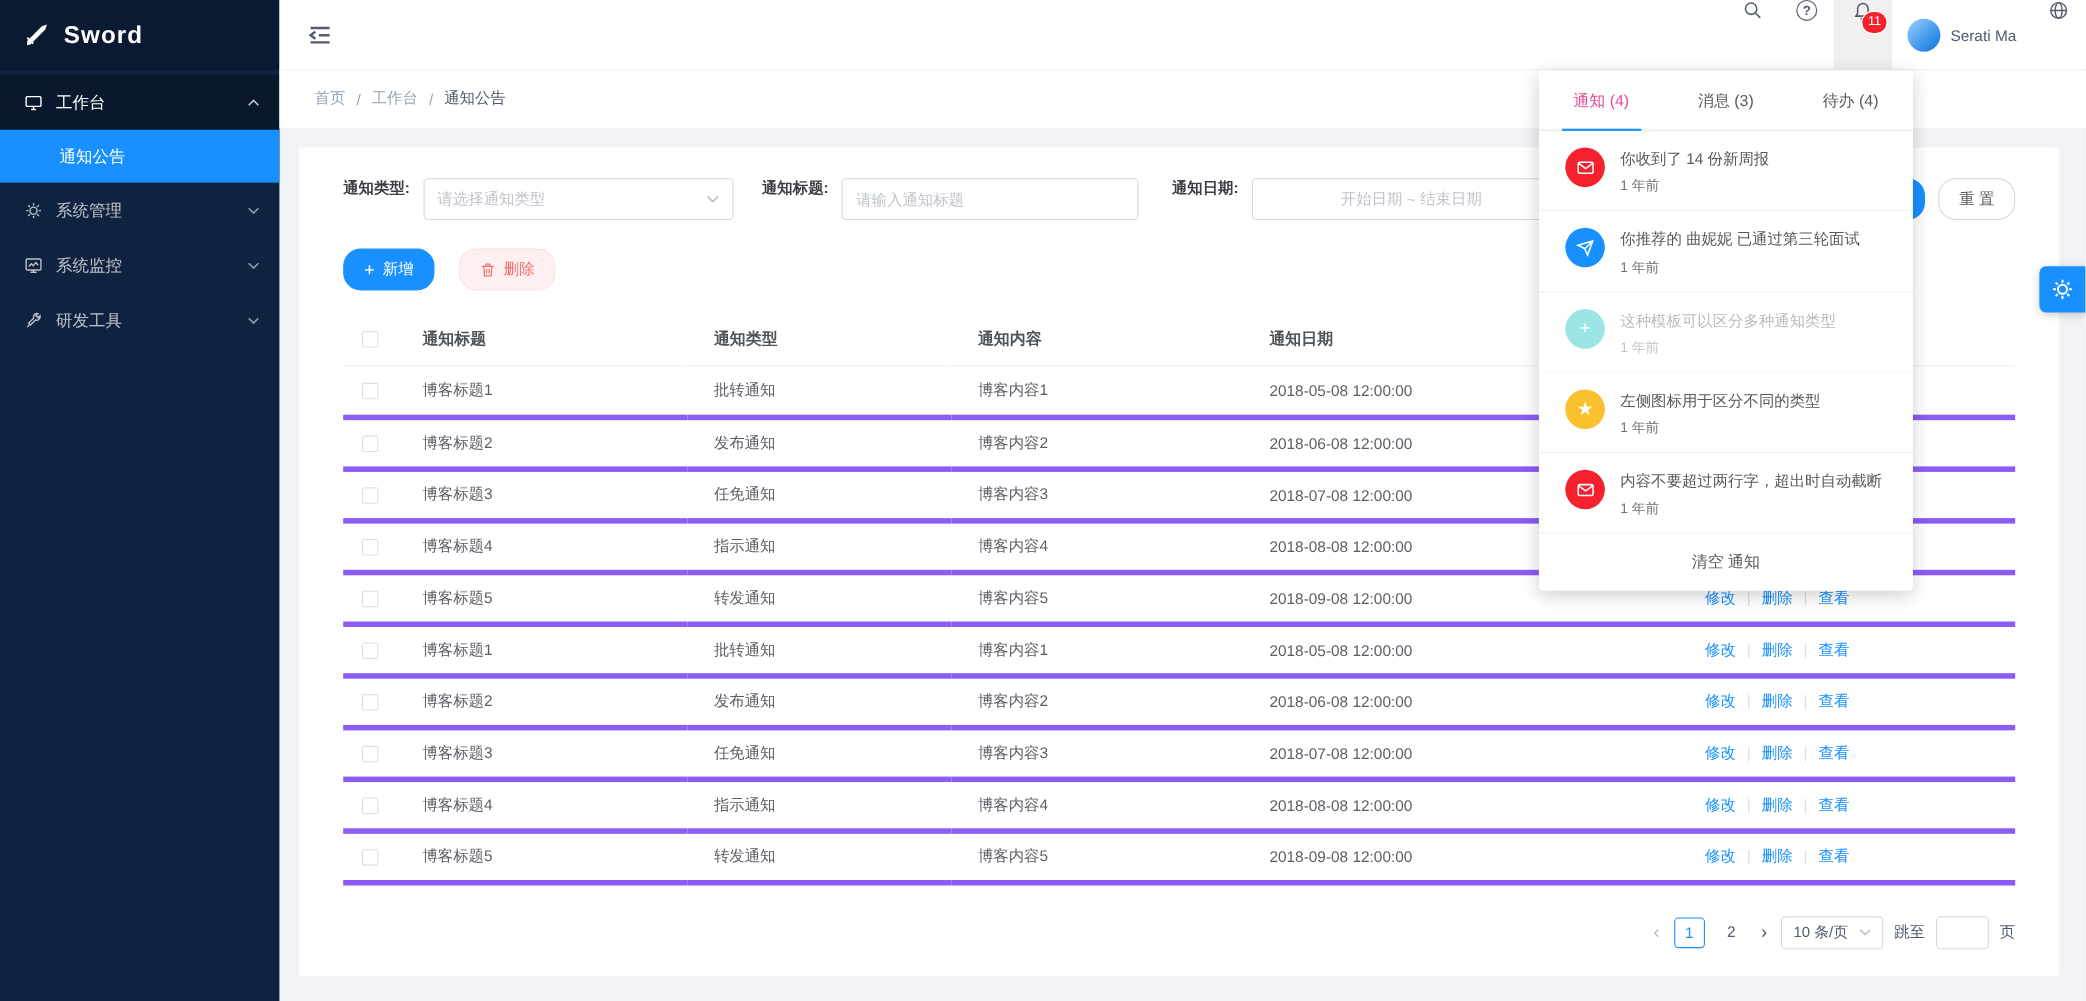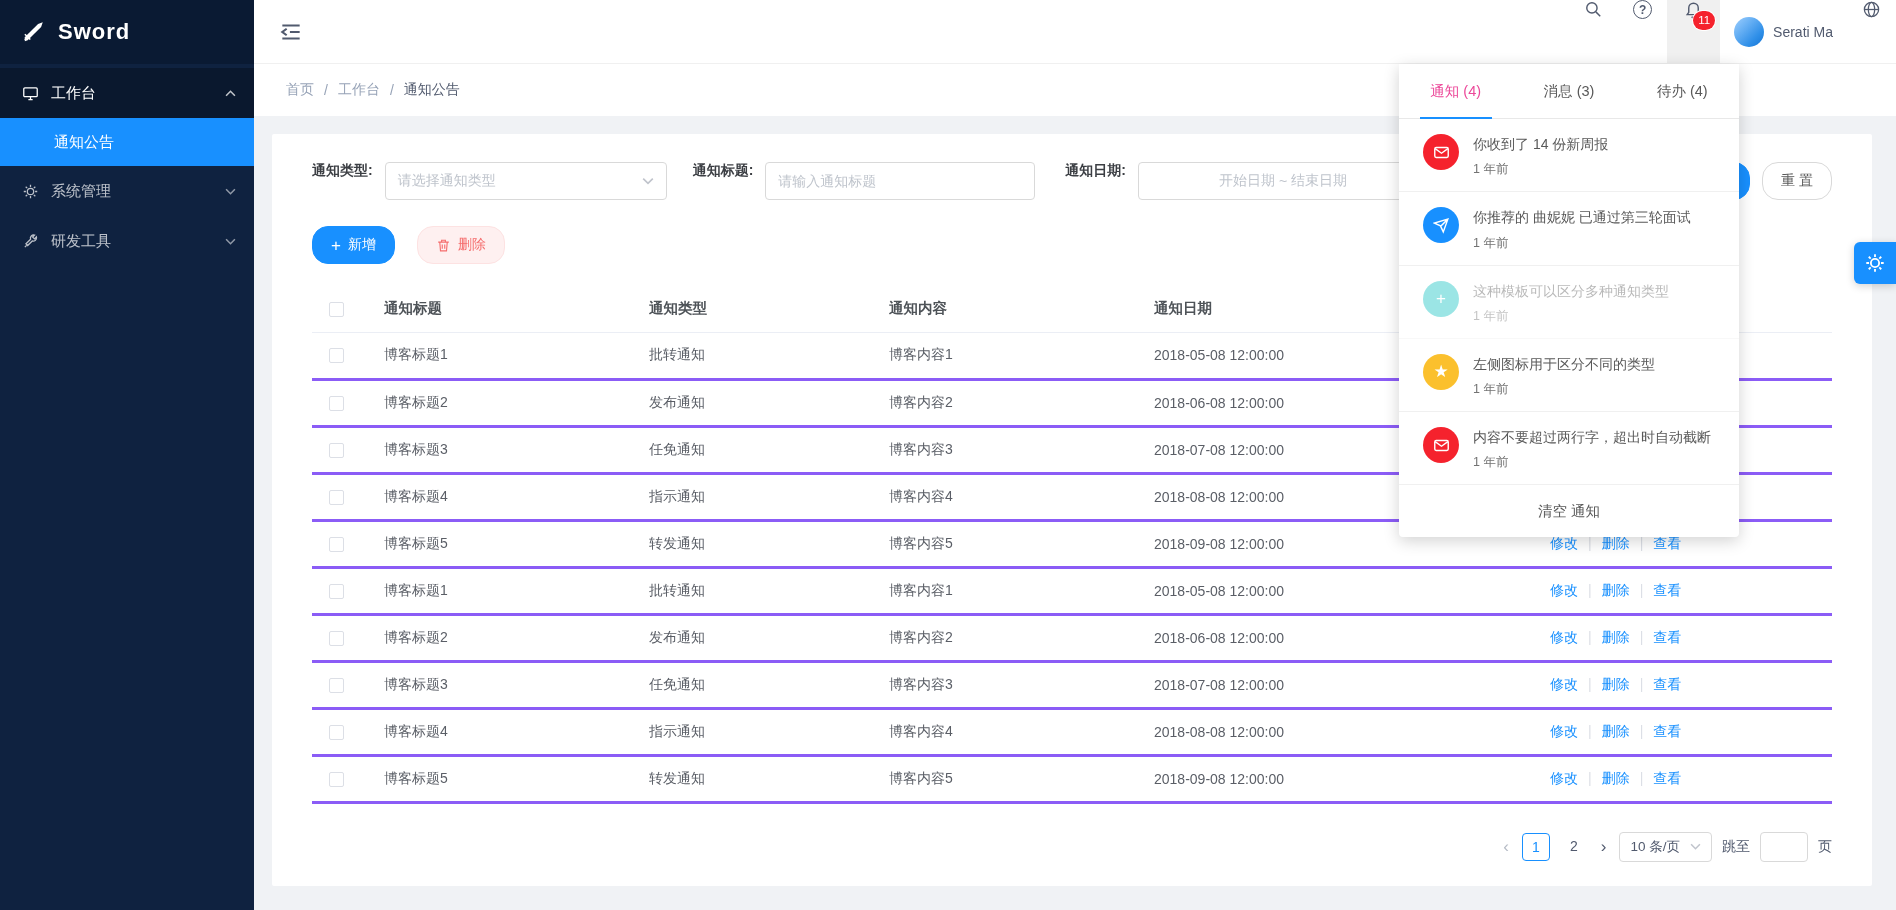--- a/index.html
+++ b/index.html
@@ -60,21 +60,21 @@
   .btn-primary { background:#1890ff; color:#fff; border-color:#1890ff; }
   .btn-plain { background:#fff; color:#595959; border-color:#d9d9d9; }
   .btn-danger { background:#fef0f0; color:#f56c6c; border-color:#fde2e2; }
   .plus-glyph { font-size:17px; line-height:1; }
 
   .toolbar { margin-top:26px; display:flex; gap:22px; }
 
   
   table { margin-top:22px; width:100%; border-collapse:collapse; table-layout:fixed; }
   th { text-align:left; height:46px; font-size:14.5px; color:#4e5358; font-weight:bold; border-bottom:1px solid #ebeef5; padding-left:24px; }
-  td { height:47px; font-size:14px; color:#5a5e66; border-bottom:3px solid #8b5cf6; padding-left:24px; white-space:nowrap; overflow:hidden; }
+  td { height:47px; font-size:14px; color:#5a5e66; border-bottom:5px solid #8b5cf6; padding-left:24px; white-space:nowrap; overflow:hidden; }
   .cb-col { width:48px; padding-left:0; text-align:center; }
   td.cb-cell { padding-left:0; text-align:center; }
   .checkbox { display:inline-block; width:15px; height:15px; border:1px solid #dcdfe6; border-radius:2px; background:#fff; vertical-align:middle; cursor:pointer; }
   .col-title { width:265px; } .col-type { width:240px; } .col-content { width:265px; } .col-date { width:330px; }
   th.actions-col, td.actions-cell { padding-left:90px; }
   .actions-cell a { color:#1890ff; cursor:pointer; text-decoration:none; }
   .sep { color:#dcdfe6; margin:0 10px; }
 
   
   .pagination { margin-top:28px; display:flex; justify-content:flex-end; align-items:center; gap:10px; color:#515a6e; }
@@ -129,20 +129,30 @@
       </div>
       <div class="submenu-item active">
         <span>通知公告</span>
       </div>
       <div class="menu-item">
         <svg class="mi-icon" viewBox="0 0 24 24" fill="none" stroke="currentColor" stroke-width="1.8">
           <circle cx="12" cy="12" r="4.5"></circle>
             <path d="M12 2.5v3M12 18.5v3M2.5 12h3M18.5 12h3M5.2 5.2l2.1 2.1M16.7 16.7l2.1 2.1M18.8 5.2l-2.1 2.1M7.3 16.7l-2.1 2.1"></path>
         </svg>
         <span class="mi-label">系统管理</span>
+        <svg class="mi-chev" viewBox="0 0 10 6" fill="none" stroke="currentColor" stroke-width="1.4">
+            <path d="M1 1l4 4 4-4"></path>
+          </svg>
+      </div>
+      <div class="menu-item">
+        <svg class="mi-icon" viewBox="0 0 24 24" fill="none" stroke="currentColor" stroke-width="1.8">
+          <rect x="2.5" y="3.5" width="19" height="14" rx="1.5"></rect>
+            <path d="M6 13l3-3.5 2.5 2.5L15 8l3 3.5M12 17.5v3M8 20.5h8"></path>
+        </svg>
+        <span class="mi-label">系统监控</span>
         <svg class="mi-chev" viewBox="0 0 10 6" fill="none" stroke="currentColor" stroke-width="1.4">
             <path d="M1 1l4 4 4-4"></path>
           </svg>
       </div>
       <div class="menu-item">
         <svg class="mi-icon" viewBox="0 0 24 24" fill="none" stroke="currentColor" stroke-width="1.8">
           <path d="M20.5 6.8a4.6 4.6 0 0 1-6 4.4L8 17.7 5.6 15.3l6.5-6.5a4.6 4.6 0 0 1 5.6-5.9L15 5.6l2.7 2.7 2.6-2.7z"></path>
             <path d="M4 20l2.5-2.5"></path>
         </svg>
         <span class="mi-label">研发工具</span>

